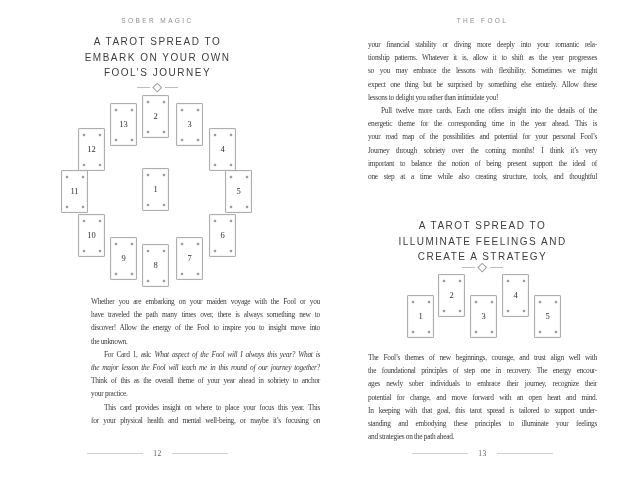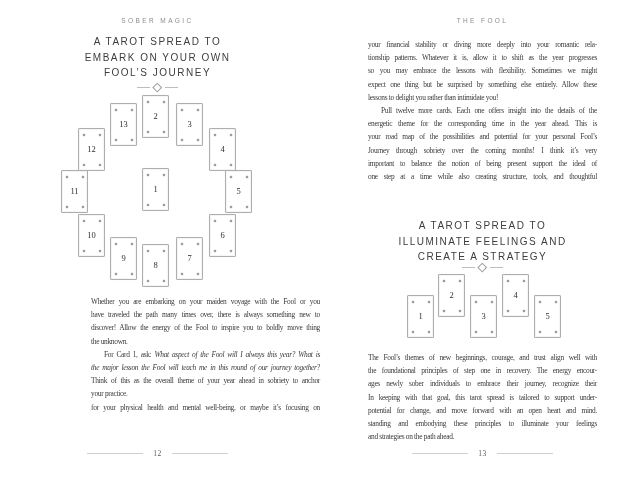--- a/index.html
+++ b/index.html
@@ -152,30 +152,31 @@
         </div>
       <div class="card lp13">
           <span class="card-num">13</span>
         </div>
     </div>
 
     <div class="body-block body-left-main">
         <div class="para">
           <div class="tline"><span>Whether you are embarking on your maiden voyage with the Fool or you</span></div>
           <div class="tline"><span>have traveled the path many times over, there is always something new to</span></div>
-          <div class="tline"><span>discover! Allow the energy of the Fool to inspire you to boldly move thing</span></div>
+          <div class="tline"><span>discover! Allow the energy of the Fool to inspire you to insight move into</span></div>
           <div class="tline lastline"><span>the unknown.</span></div>
         </div>
         <div class="para">
           <div class="tline indent"><span>For Card 1, ask: </span><em>What aspect of the Fool will I always this year? What is</em></div>
           <div class="tline"><em>the major lesson the Fool will teach me in this round of our journey together?</em></div>
           <div class="tline"><span>Think of this as the overall theme of your year ahead in sobriety to anchor</span></div>
           <div class="tline lastline"><span>your practice.</span></div>
         </div>
         <div class="para">
+          <div class="tline indent"><span>This card provides insight on where to place your focus this year. This</span></div>
           <div class="tline"><span>for your physical health and mental well-being, or maybe it’s focusing on</span></div>
         </div>
       </div>
 
     <div class="page-footer">
       <span class="footer-rule"></span>
       <span class="page-number">12</span>
       <span class="footer-rule"></span>
     </div>
   </div>
@@ -229,22 +230,22 @@
       <div class="card rp5">
           <span class="card-num">5</span>
         </div>
     </div>
 
     <div class="body-block body-right-bottom">
         <div class="para">
           <div class="tline"><span>The Fool’s themes of new beginnings, courage, and trust align well with</span></div>
           <div class="tline"><span>the foundational principles of step one in recovery. The energy encour-</span></div>
           <div class="tline"><span>ages newly sober individuals to embrace their journey, recognize their</span></div>
+          <div class="tline"><span>potential for change, and move forward with an open heart and mind.</span></div>
           <div class="tline"><span>In keeping with that goal, this tarot spread is tailored to support under-</span></div>
-          <div class="tline"><span>potential for change, and move forward with an open heart and mind.</span></div>
           <div class="tline"><span>standing and embodying these principles to illuminate your feelings</span></div>
           <div class="tline lastline"><span>and strategies on the path ahead.</span></div>
         </div>
       </div>
 
     <div class="page-footer">
       <span class="footer-rule"></span>
       <span class="page-number">13</span>
       <span class="footer-rule"></span>
     </div>

